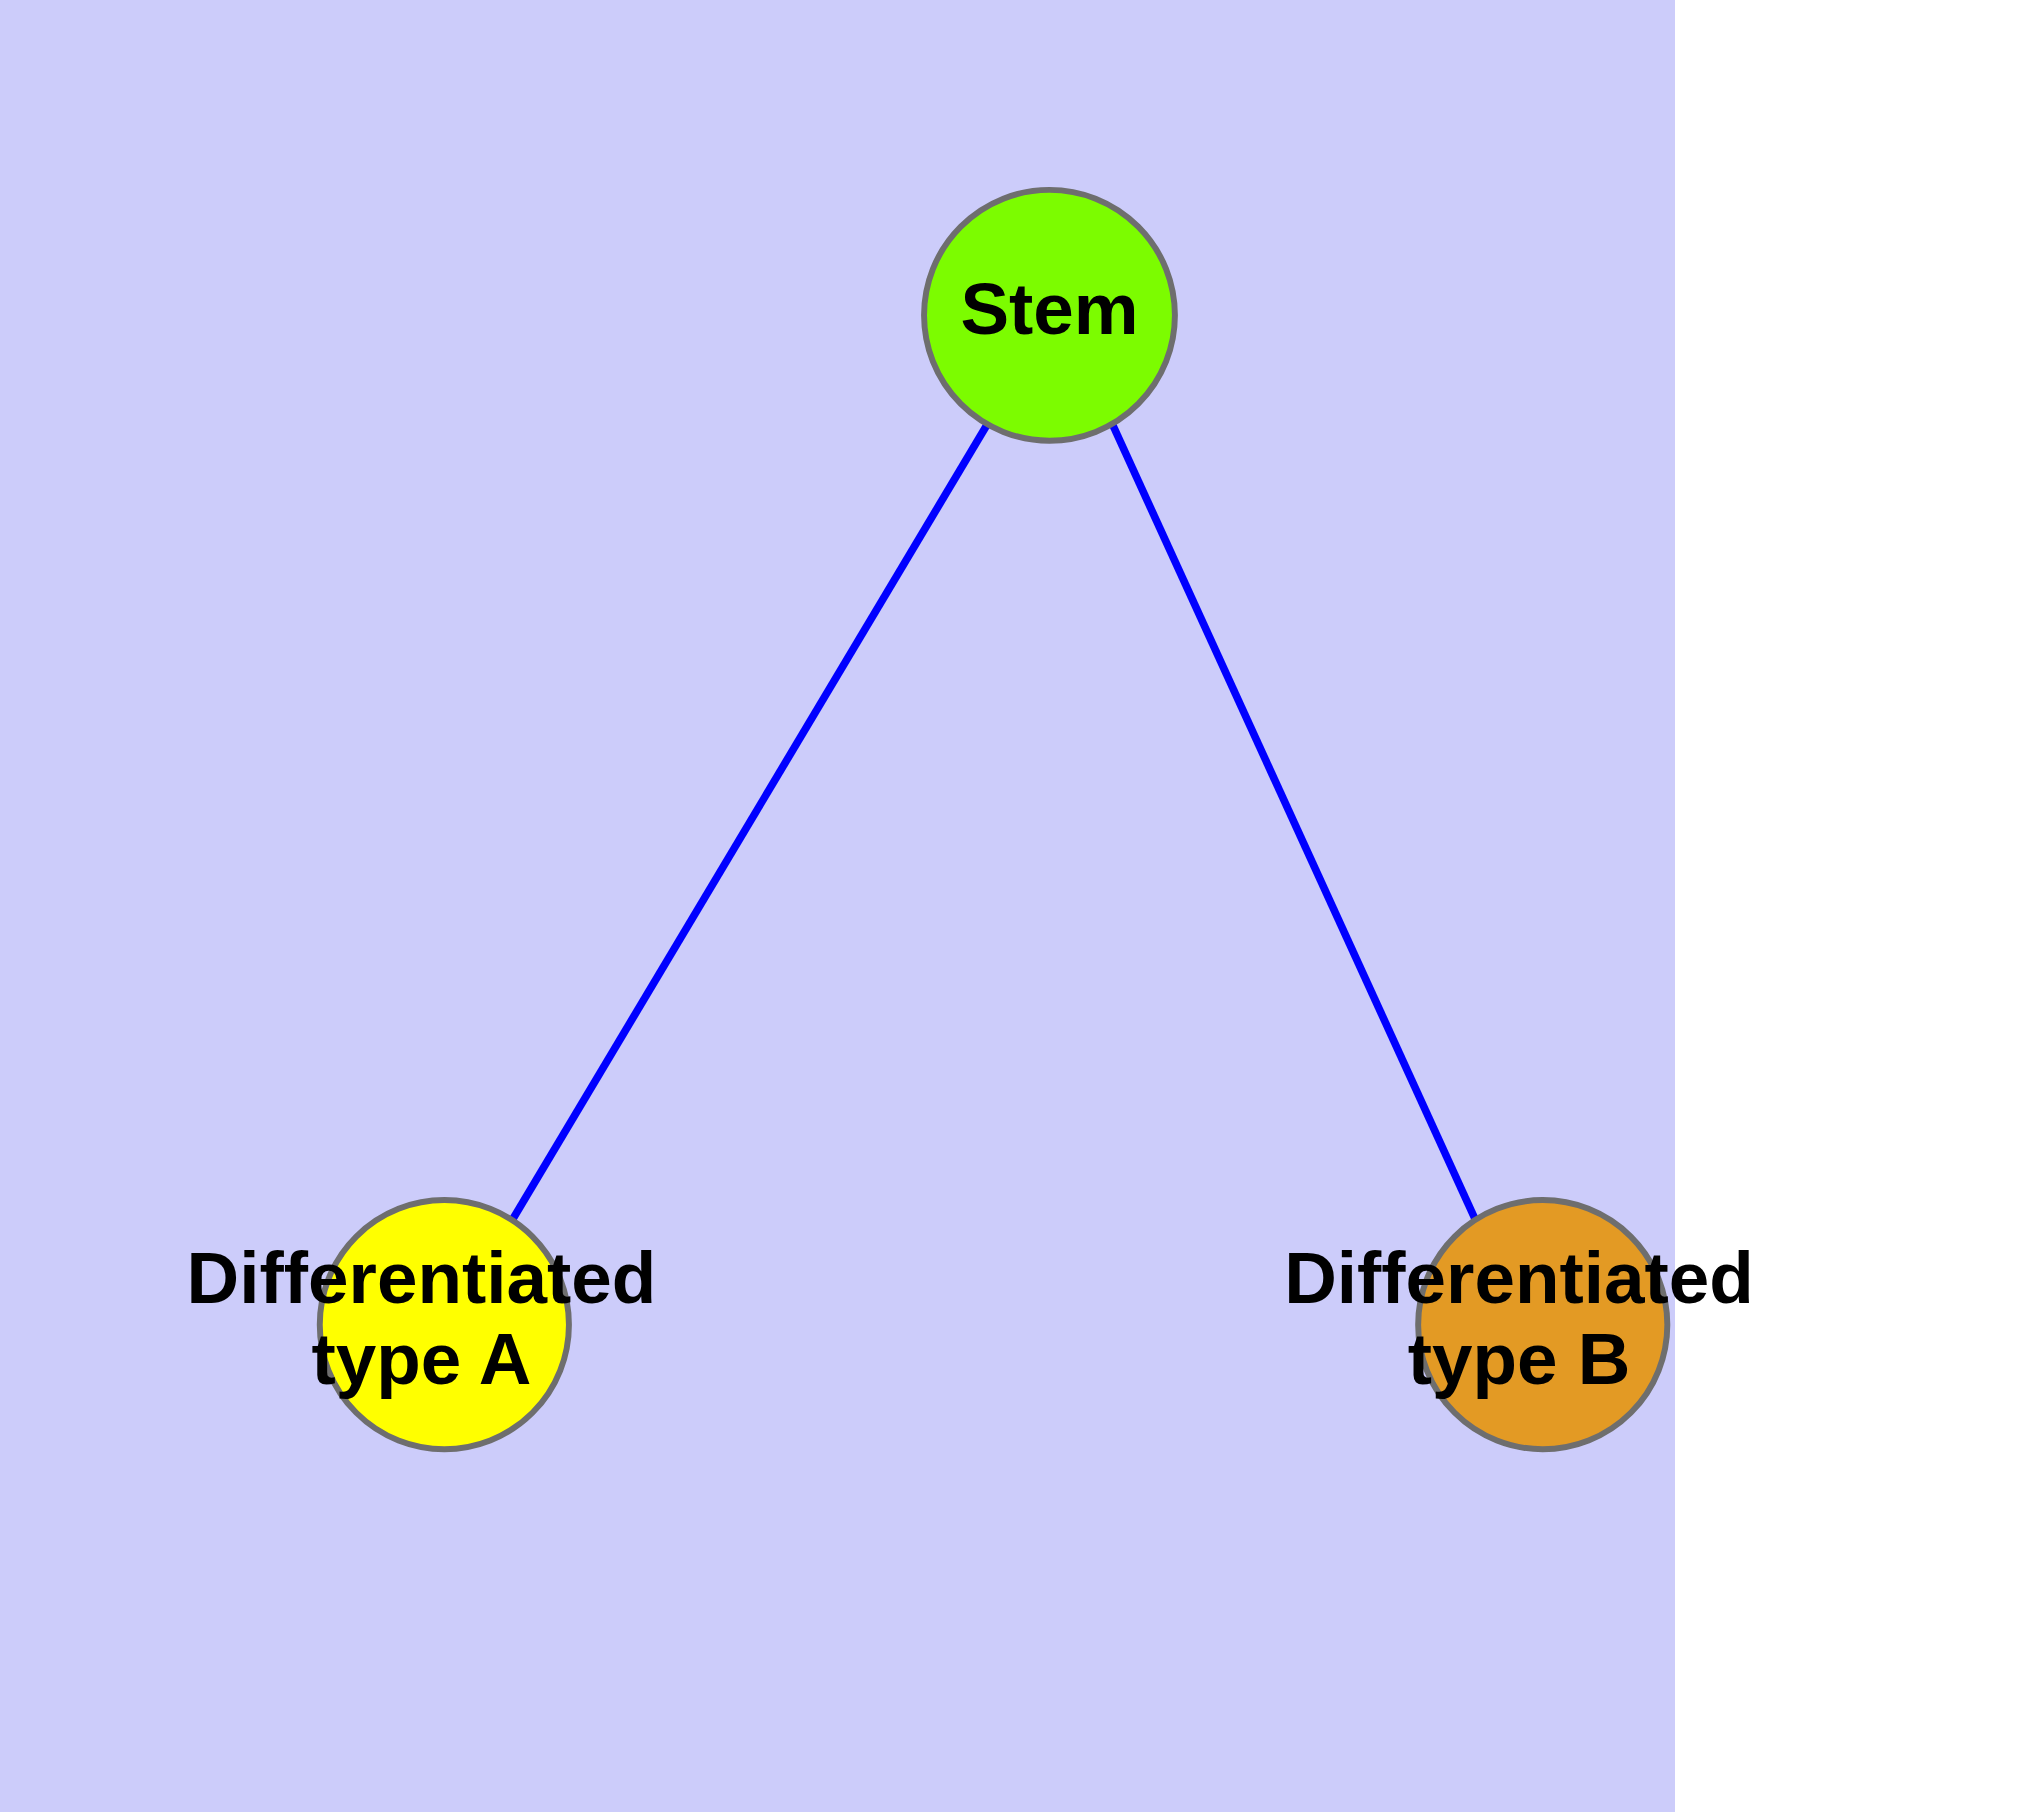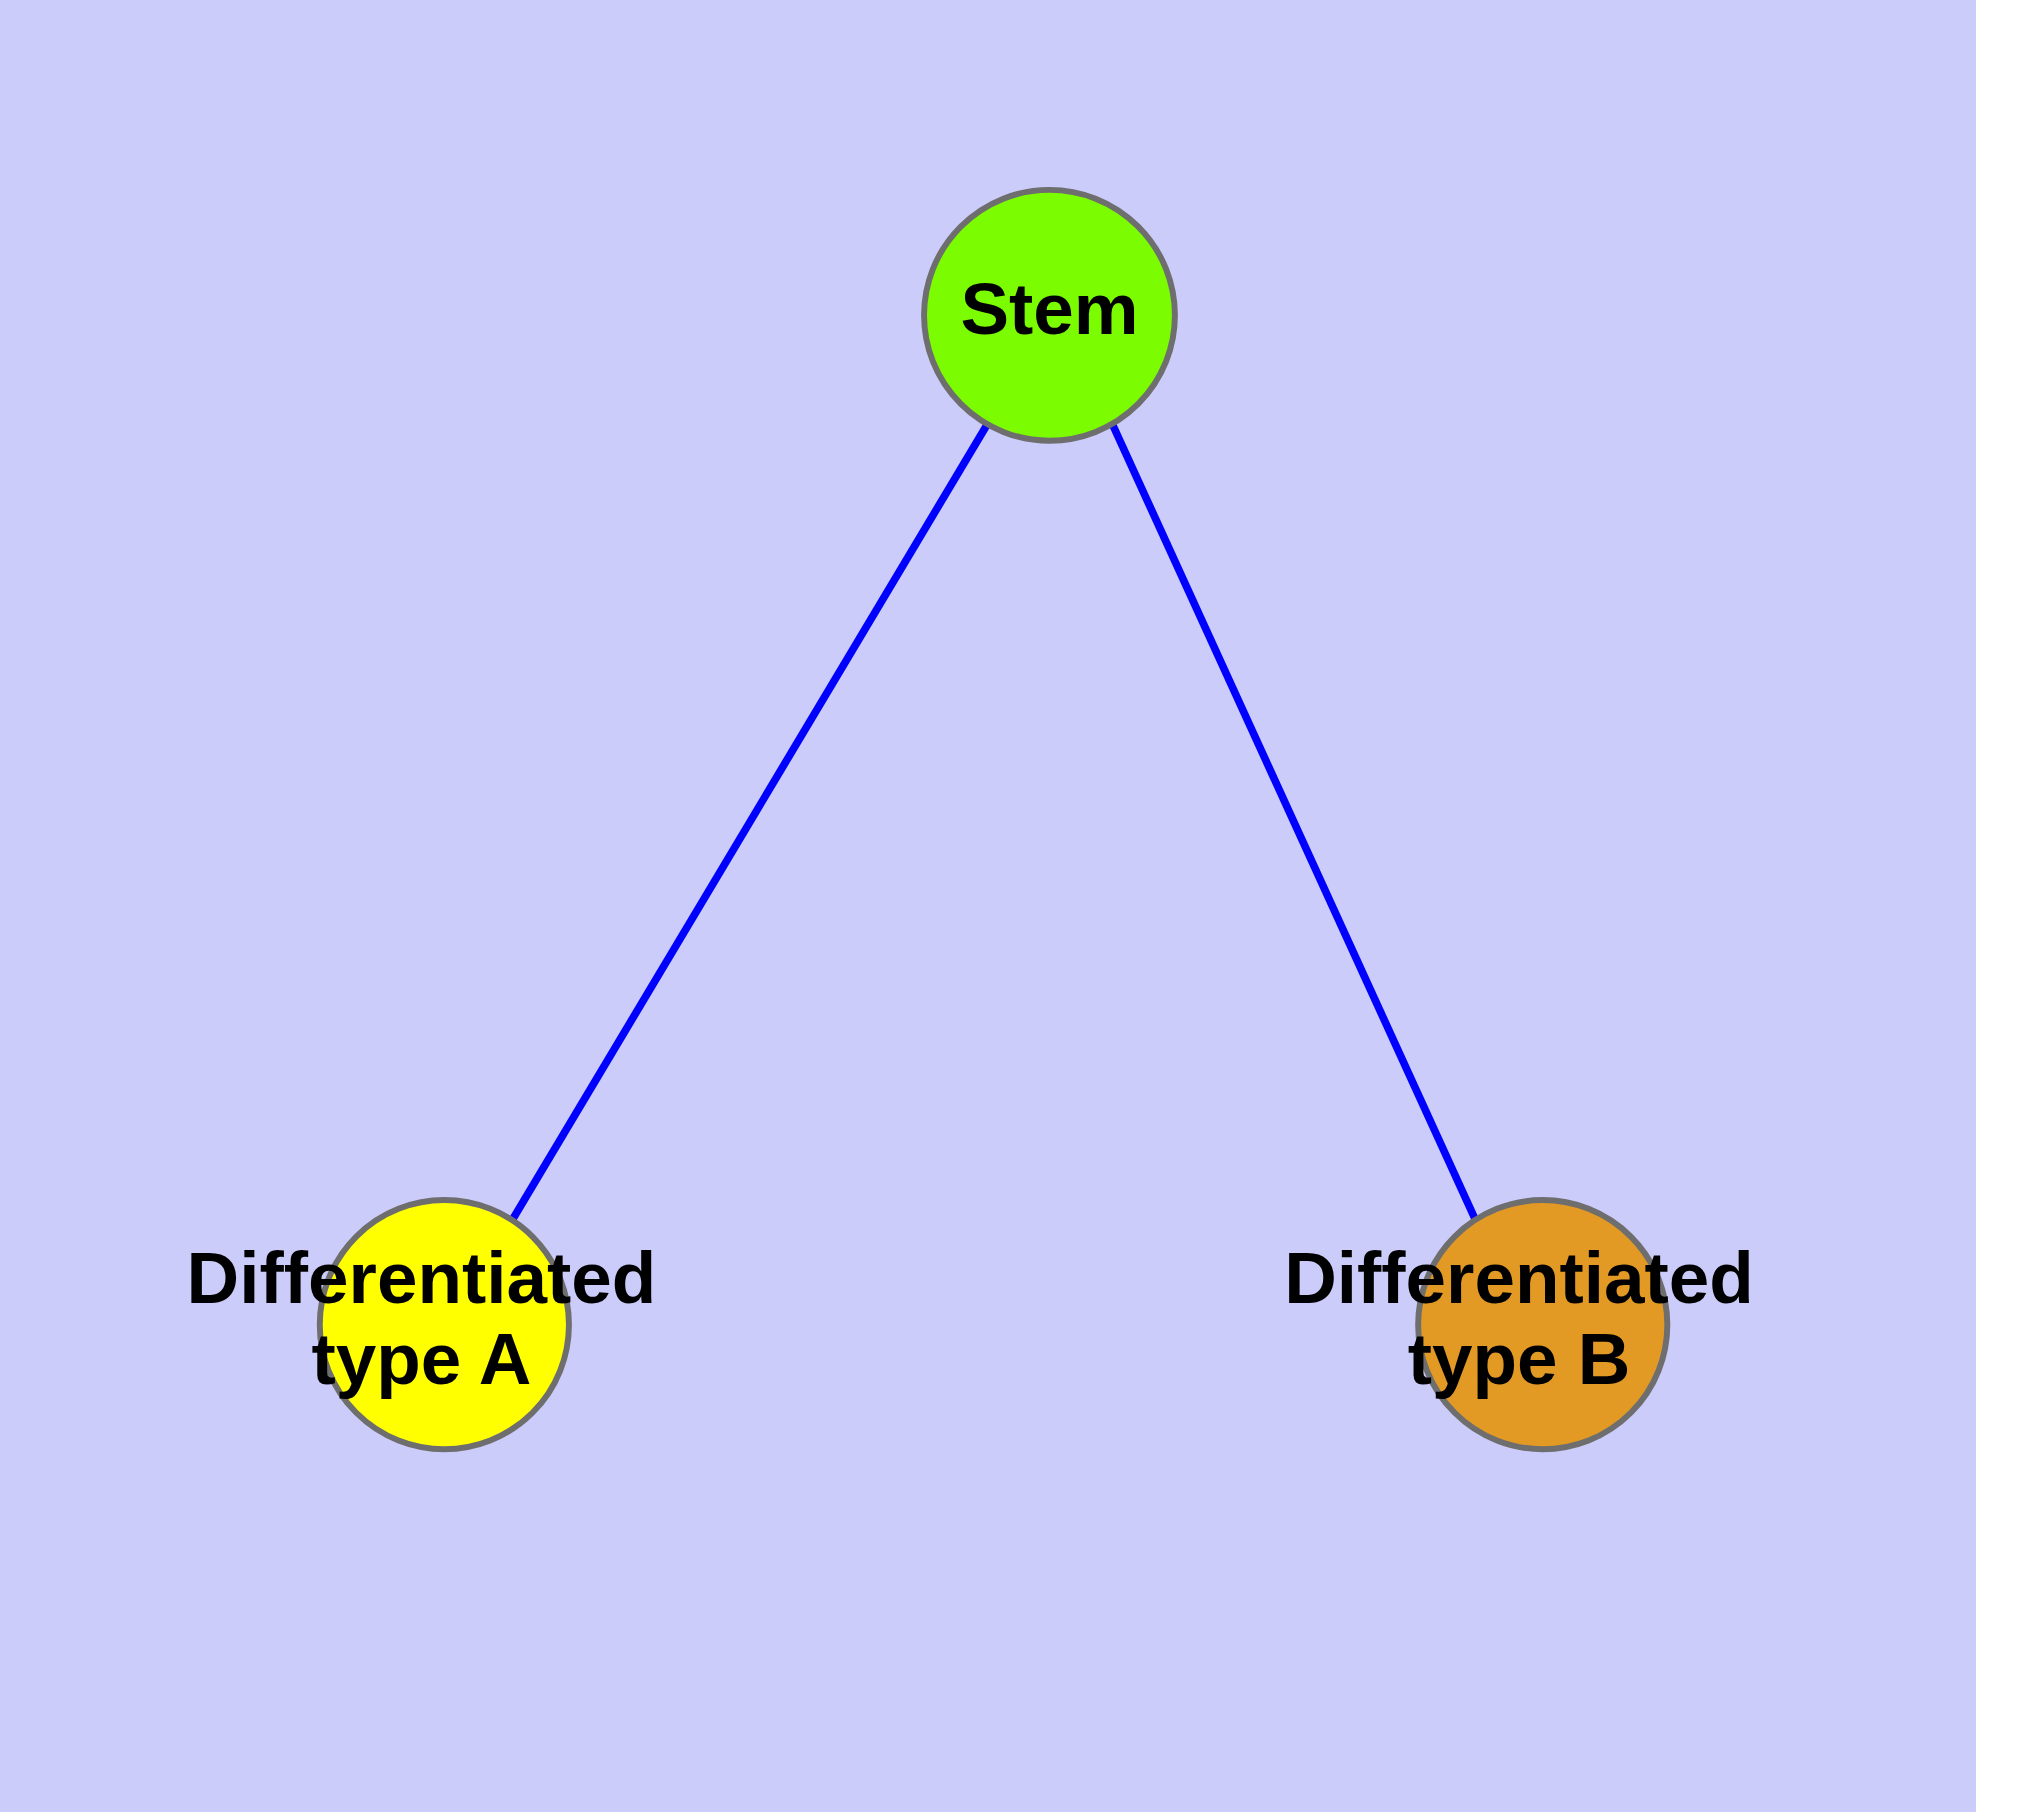--- a/index.html
+++ b/index.html
@@ -7,21 +7,21 @@
     padding: 0;
   }
   body {
     width: 2021px;
     height: 1812px;
     overflow: hidden;
     font-family: "Liberation Sans", sans-serif;
   }
   #canvas {
     position: relative;
-    width: 1976px;
+    width: 1675px;
     height: 1812px;
     background: #ccccfa;
   }
   #graph-svg {
     position: absolute;
     left: 0;
     top: 0;
     width: 2021px;
     height: 1812px;
     display: block;

